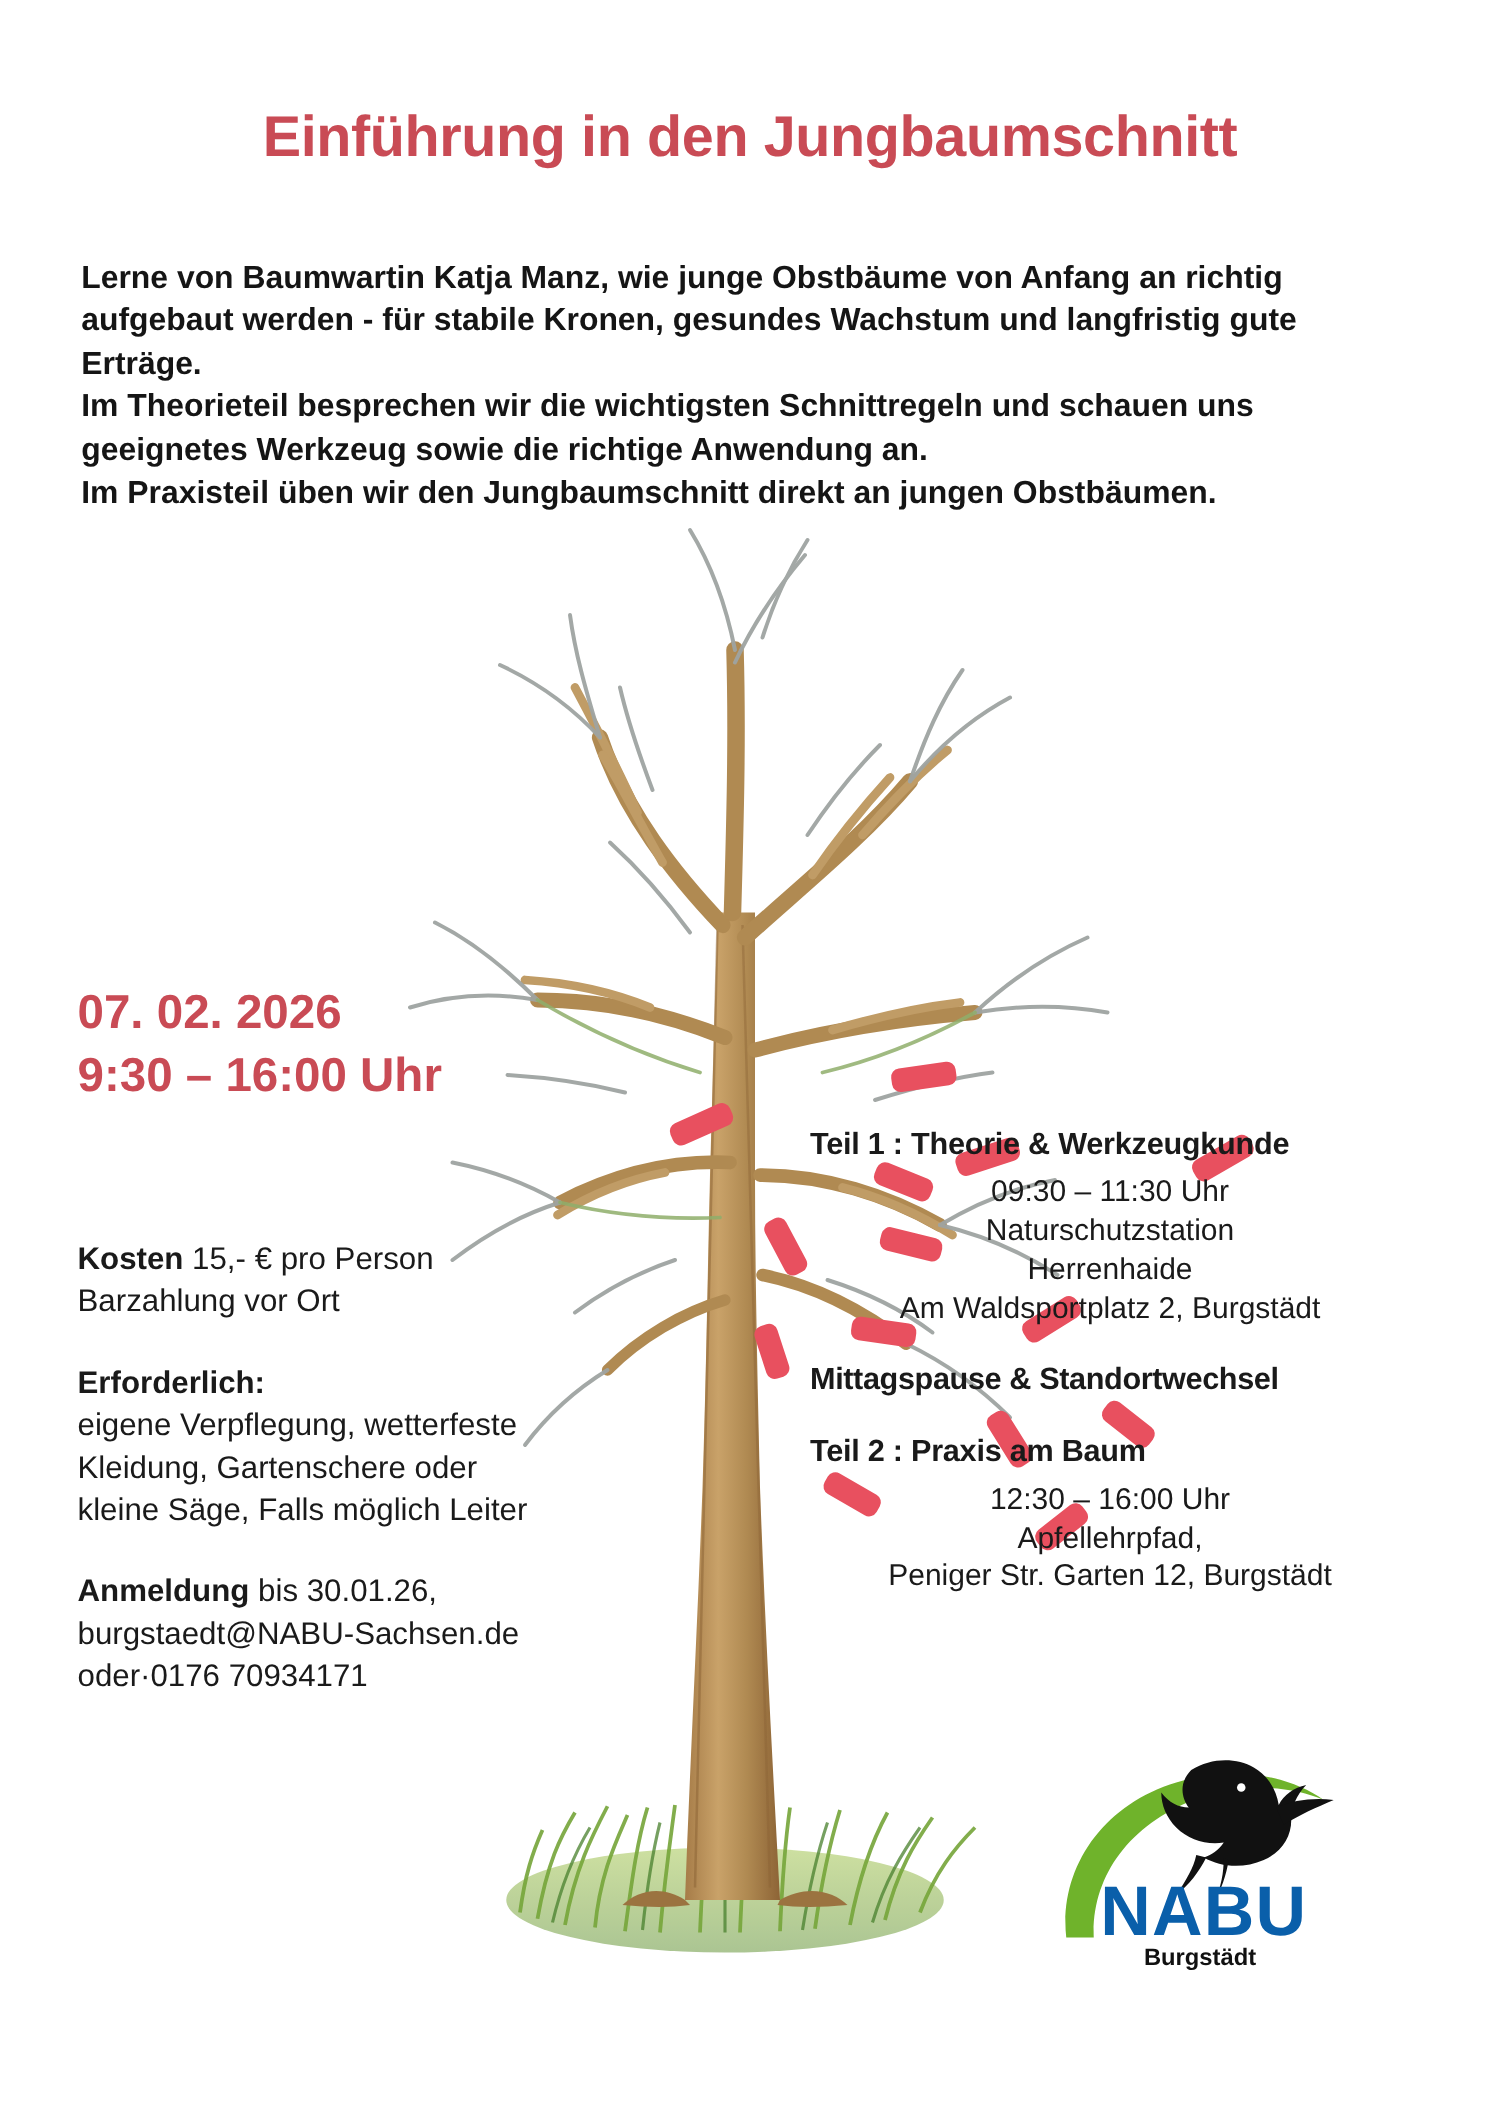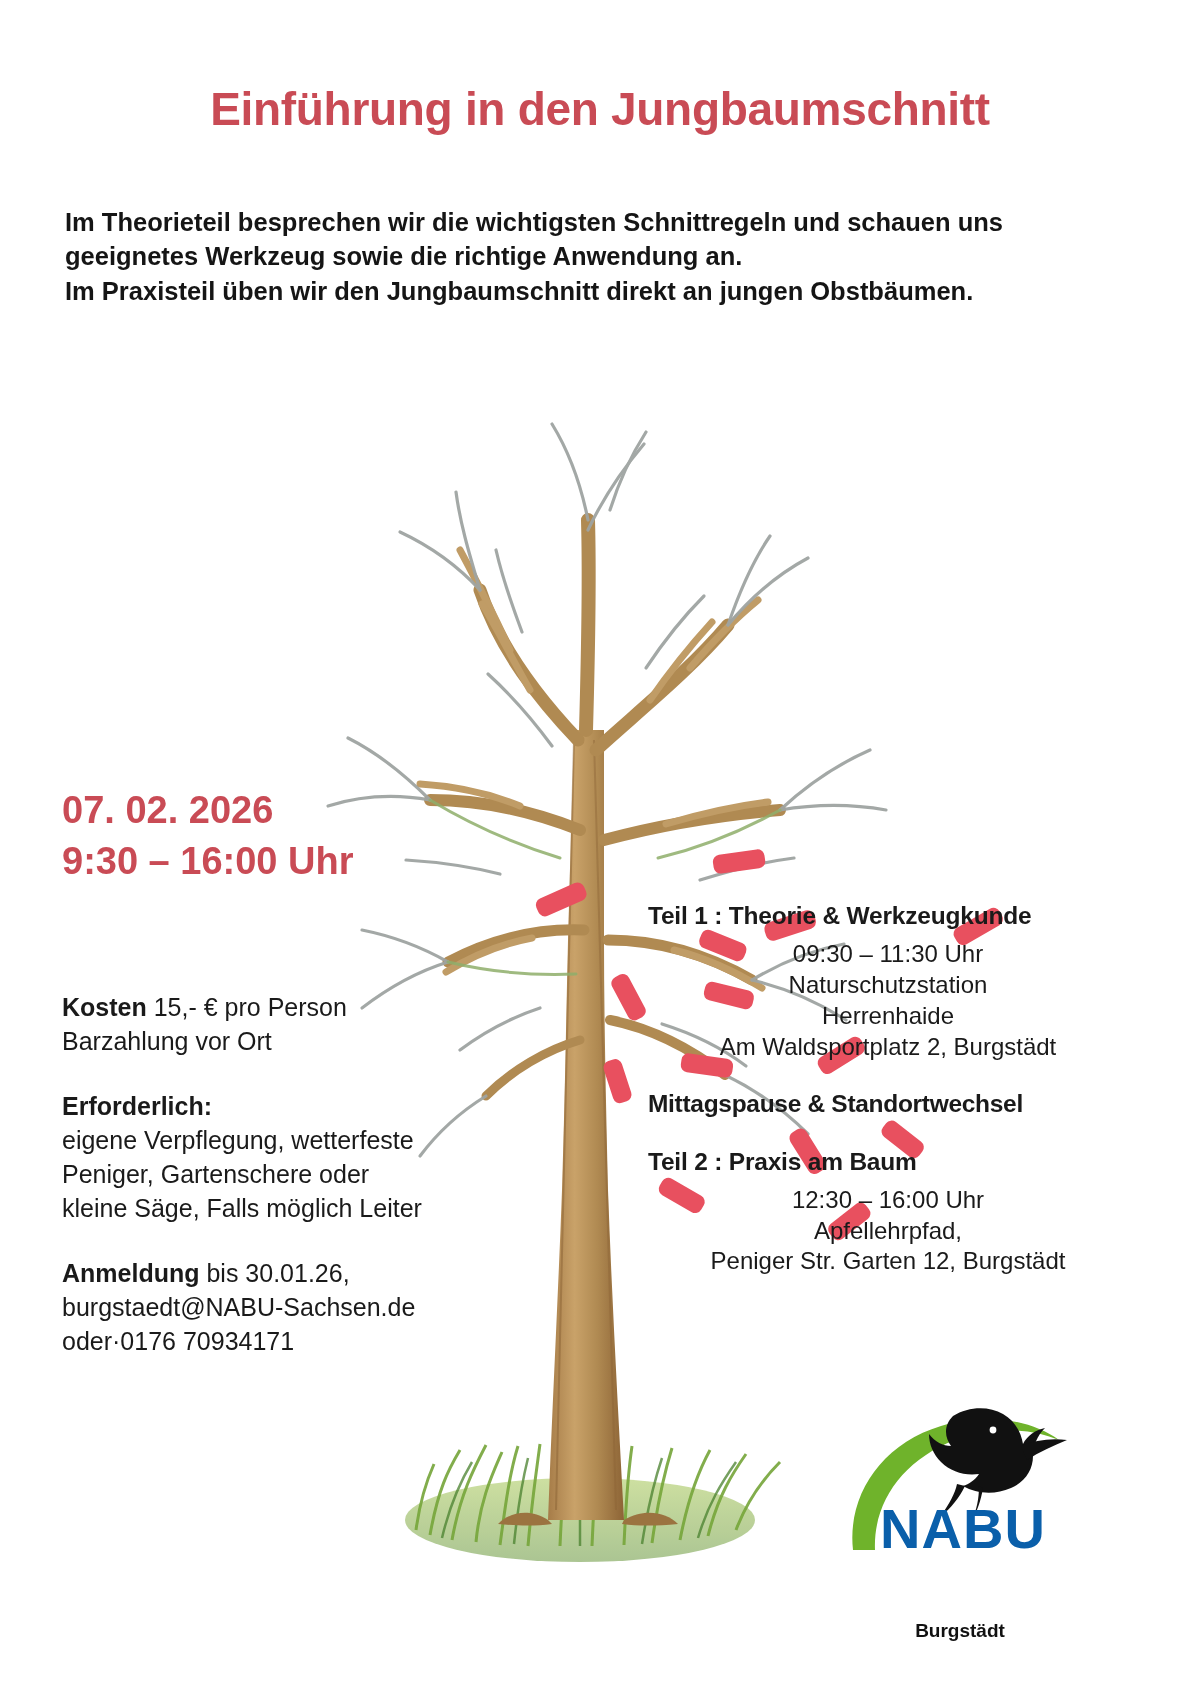--- a/index.html
+++ b/index.html
@@ -124,37 +124,38 @@
     position: absolute;
     left: 845px;
     top: 1400px;
     width: 230px;
     height: 190px;
     z-index: 4;
   }
   .nabu-sub {
     position: absolute;
     left: 845px;
-    top: 1620px;
+    top: 1556px;
     width: 230px;
     text-align: center;
     font-size: 19px;
     font-weight: bold;
     color: #111;
     z-index: 5;
   }
 </style>
 </head>
 <body>
 
 <div class="poster">
 
   <div class="title">Einführung in den Jungbaumschnitt</div>
 
   <div class="intro">
+    <p>Lerne von Baumwartin Katja Manz, wie junge Obstbäume von Anfang an richtig aufgebaut werden - für stabile Kronen, gesundes Wachstum und langfristig gute Erträge.</p>
     <p>Im Theorieteil besprechen wir die wichtigsten Schnittregeln und schauen uns geeignetes Werkzeug sowie die richtige Anwendung an.</p>
     <p>Im Praxisteil üben wir den Jungbaumschnitt direkt an jungen Obstbäumen.</p>
   </div>
 
   <svg class="tree-art" viewBox="0 0 850 1180" aria-hidden="true">
     <defs>
       <linearGradient id="trunkGrad" x1="0" y1="0" x2="1" y2="0">
         <stop offset="0%" stop-color="#a67c48"></stop>
         <stop offset="35%" stop-color="#c9a269"></stop>
         <stop offset="65%" stop-color="#b08a52"></stop>
@@ -290,21 +291,21 @@
         <span>15,- € pro Person</span>
       </div>
       <div>Barzahlung vor Ort</div>
     </div>
 
     <div class="blockgap"></div>
 
     <div>
       <div><b>Erforderlich:</b></div>
       <div>eigene Verpflegung, wetterfeste</div>
-      <div>Peniger, Gartenschere oder</div>
+      <div>Kleidung, Gartenschere oder</div>
       <div>kleine Säge, Falls möglich Leiter</div>
     </div>
 
     <div class="blockgap"></div>
 
     <div>
       <div class="line">
         <b>Anmeldung</b>
         <span>bis 30.01.26,</span>
       </div>

